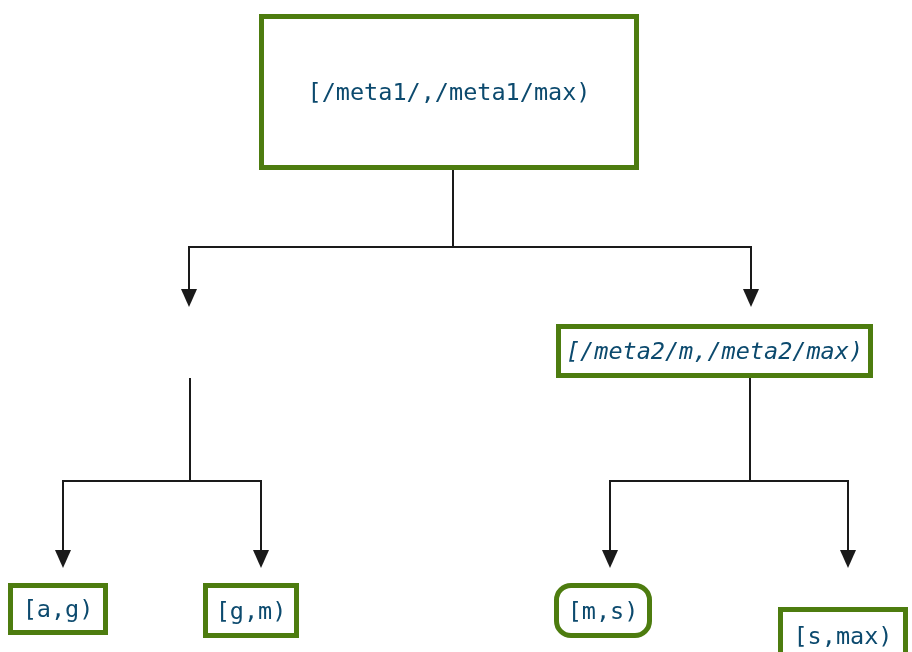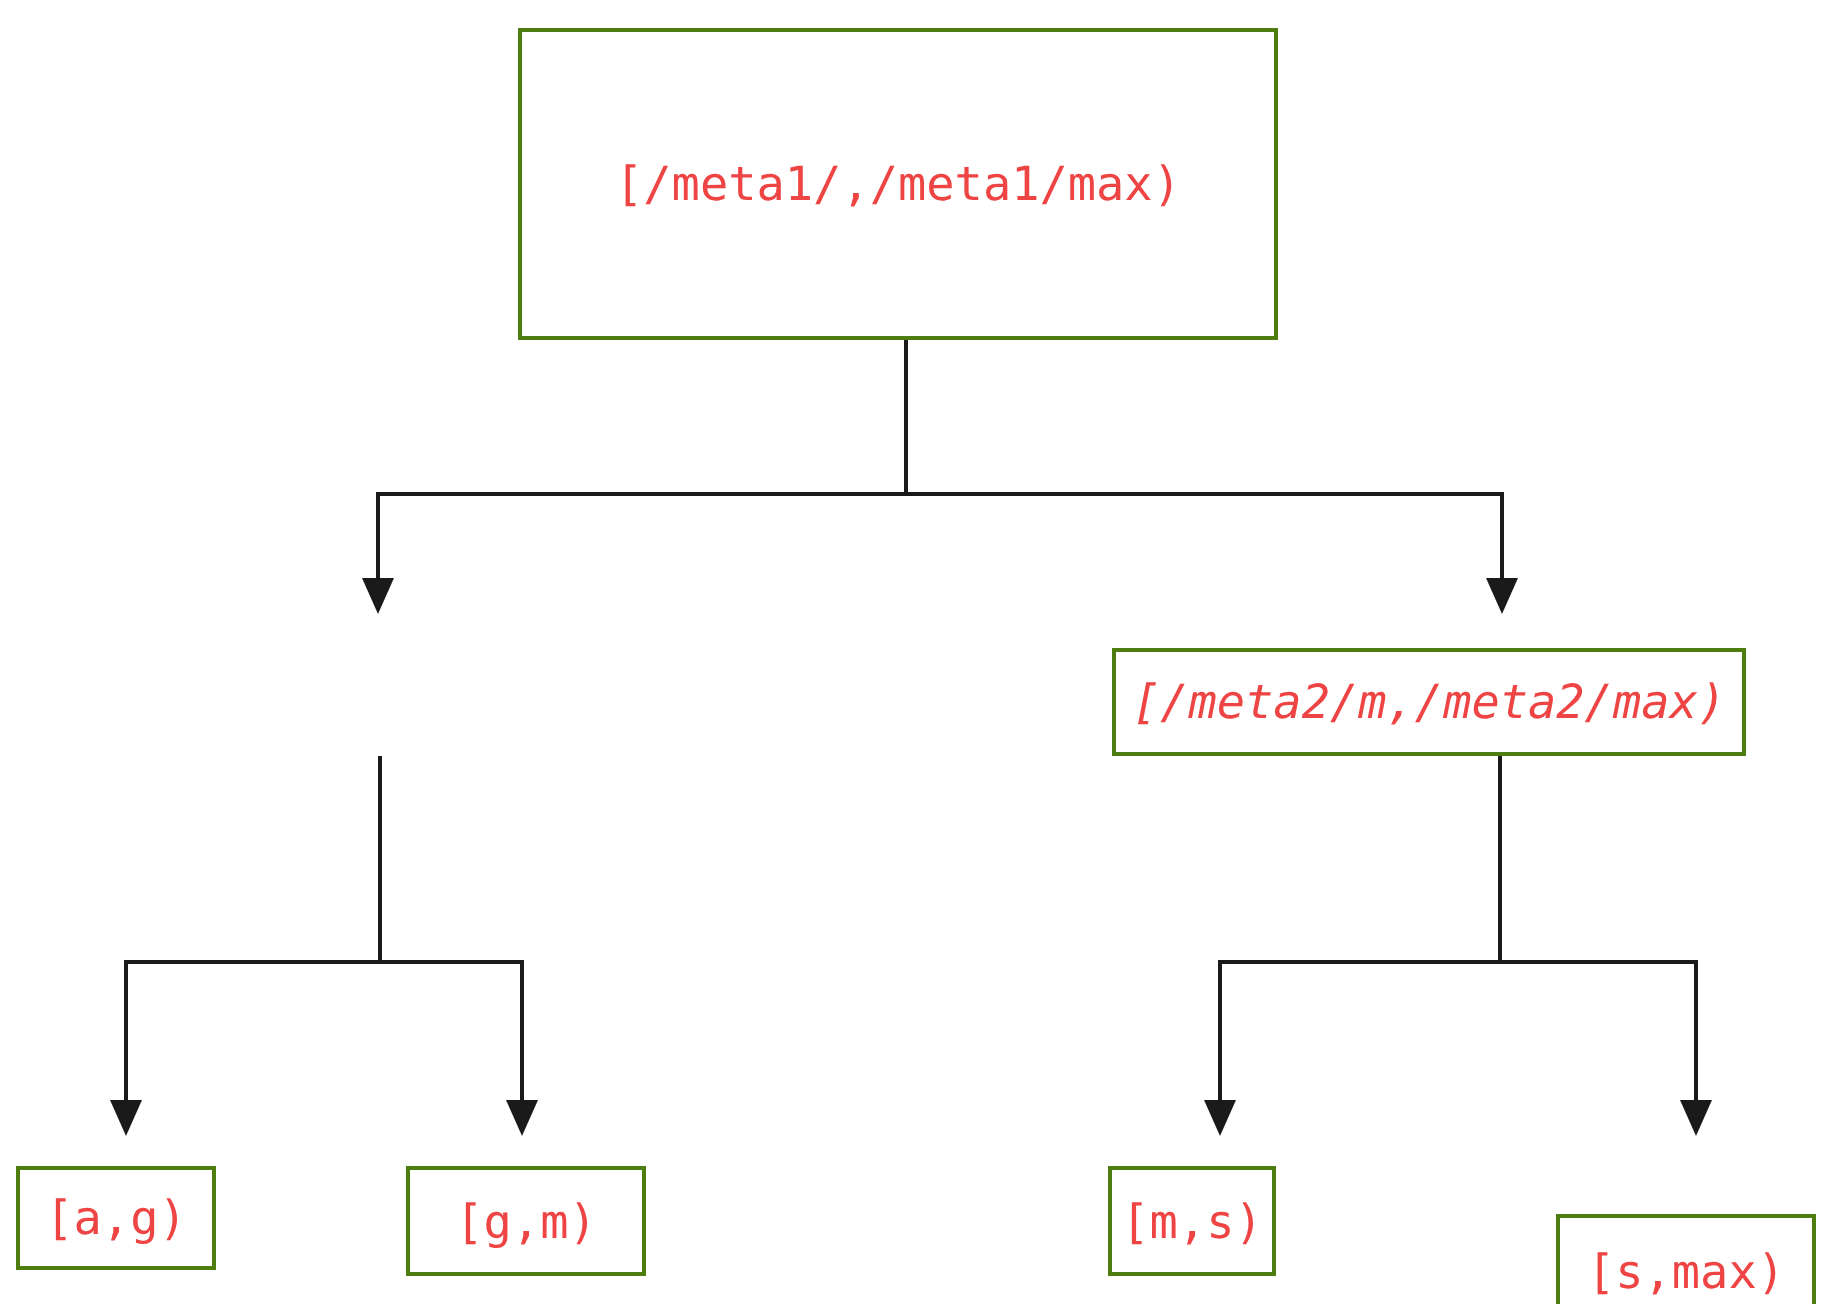--- a/index.html
+++ b/index.html
@@ -24,37 +24,37 @@
     stroke: #1a1a1a;
     stroke-width: 2px;
     shape-rendering: crispEdges;
   }
   svg.connectors polygon {
     fill: #1a1a1a;
     stroke: none;
   }
   .node {
     position: absolute;
-    border: 2px solid #4d7c0f;
+    border: 5px solid #4d7c0f;
     background: #ffffff;
-    color: #ef4444;
+    color: #0c4a6e;
     font-size: 23.5px;
     display: flex;
     align-items: center;
     justify-content: center;
     white-space: nowrap;
     text-align: center;
   }
   
   .node-root       { left: 259px; top: 14px;  width: 380px; height: 156px; }
   .node-left       { left: 23px;  top: 324px; width: 320px; height: 54px;  }
   .node-right      { left: 556px; top: 324px; width: 317px; height: 54px; font-style: italic;  }
   .node-leaf-ag    { left: 8px;   top: 583px; width: 100px; height: 52px;  }
-  .node-leaf-gm    { left: 203px; top: 583px; width: 120px; height: 55px;  }
-  .node-leaf-ms    { left: 554px; top: 583px; width: 84px;  height: 55px;  }
+  .node-leaf-gm    { left: 203px; top: 583px; width: 96px; height: 55px;  }
+  .node-leaf-ms    { left: 554px; top: 583px; width: 98px;  height: 55px; border-radius: 17px;  }
   .node-leaf-smax  { left: 778px; top: 607px; width: 130px; height: 58px;  }
 </style>
 </head>
 <body>
 
 <div class="canvas">
 
   <svg class="connectors" viewBox="0 0 912 652" xmlns="http://www.w3.org/2000/svg">
 
     <g>

